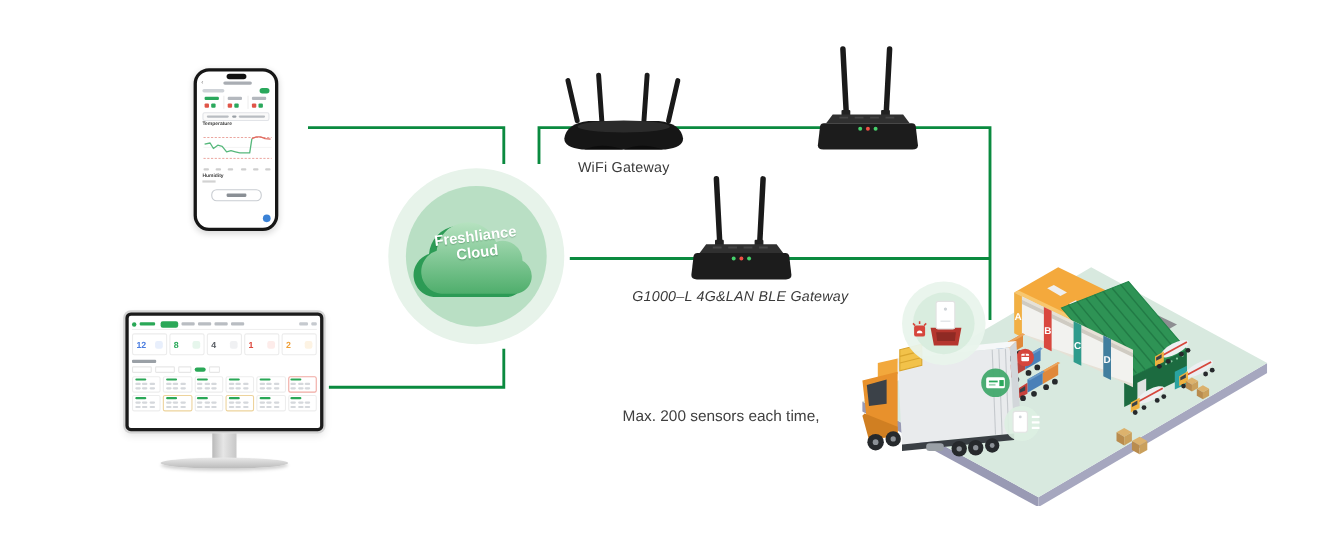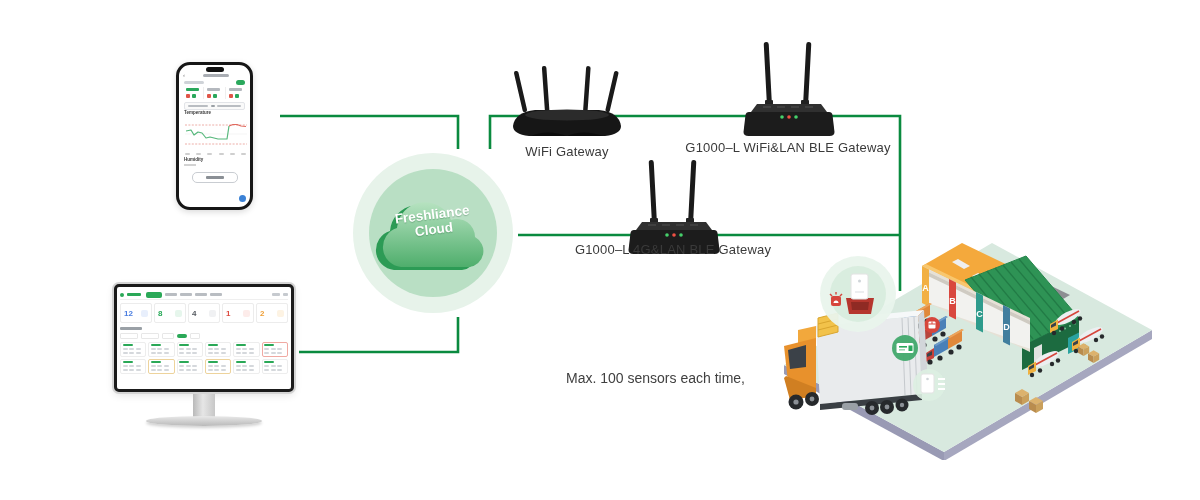--- a/index.html
+++ b/index.html
@@ -417,21 +417,20 @@
       <line x1="54" y1="67" x2="62" y2="67"></line>
         <line x1="68" y1="67" x2="76" y2="67"></line>
     </g>
     <path d="M12,72 h80 q3,0 3.5,3 l2,17 q0,4 -5,4 h-81 q-5,0 -5,-4 l2,-17 q0.5,-3 3.5,-3 z" fill="#1c1c1c"></path>
     <g>
       <circle cx="45" cy="77" r="1.8" fill="#46d06b"></circle>
       <circle cx="52" cy="77" r="1.8" fill="#ef5044"></circle>
       <circle cx="59" cy="77" r="1.8" fill="#46d06b"></circle>
     </g>
   </svg>
-  <div class="dev-label" style="left:678px;width:220px;top:140px;">G1000–L WiFi&amp;LAN BLE Gateway</div>
 
   <svg class="gw2-svg" width="104" height="102" viewBox="0 0 104 102">
     <g fill="#1a1a1a">
       <rect x="30" y="2" width="5" height="64" rx="2.5" transform="rotate(-3 32 66)"></rect>
       <rect x="66" y="2" width="5" height="64" rx="2.5" transform="rotate(3 68 66)"></rect>
     </g>
     <rect x="28" y="60" width="8" height="10" rx="1" fill="#222"></rect>
     <rect x="64" y="60" width="8" height="10" rx="1" fill="#222"></rect>
     <polygon points="14,72 90,72 84,64 20,64" fill="#303030"></polygon>
     <g stroke="#454545" stroke-width="1.6">
@@ -440,24 +439,24 @@
       <line x1="54" y1="67" x2="62" y2="67"></line>
         <line x1="68" y1="67" x2="76" y2="67"></line>
     </g>
     <path d="M12,72 h80 q3,0 3.5,3 l2,17 q0,4 -5,4 h-81 q-5,0 -5,-4 l2,-17 q0.5,-3 3.5,-3 z" fill="#1c1c1c"></path>
     <g>
       <circle cx="45" cy="77" r="1.8" fill="#46d06b"></circle>
       <circle cx="52" cy="77" r="1.8" fill="#ef5044"></circle>
       <circle cx="59" cy="77" r="1.8" fill="#46d06b"></circle>
     </g>
   </svg>
-  <div class="dev-label" style="left:563px;width:220px;top:242px;">G1000–L 4G&amp;LAN BLE Gateway</div>
+  <div class="dev-label" style="left:563px;width:220px;top:262px;font-style:italic;">G1000–L 4G&amp;LAN BLE Gateway</div>
 
   <div class="caption">
-    <div>Max. 100 sensors each time,</div>
+    <div>Max. 200 sensors each time,</div>
   </div>
 
   <svg class="warehouse-svg" width="380" height="242" viewBox="0 0 380 242">
 
     <g>
       <polygon points="12,147 172,234 172,243 12,156" fill="#999ab4"></polygon>
       <polygon points="172,234 380,112 380,121 172,243" fill="#a6a7bf"></polygon>
       <polygon points="12,147 220,25 380,112 172,234" fill="#d8e9df"></polygon>
     </g>
 

